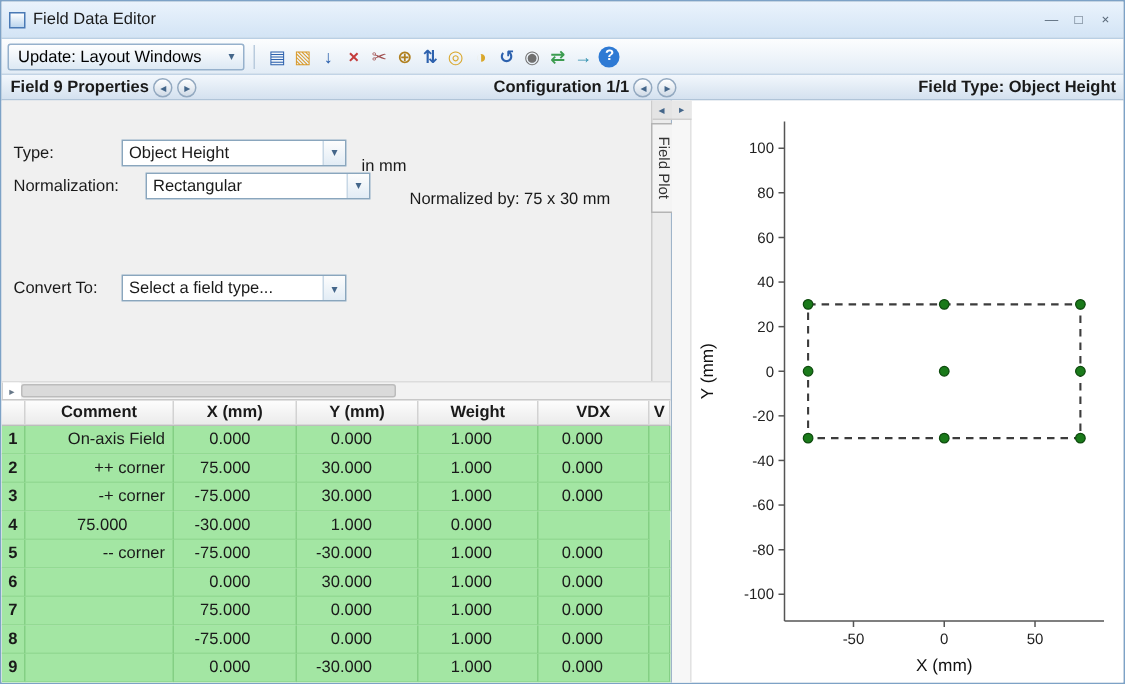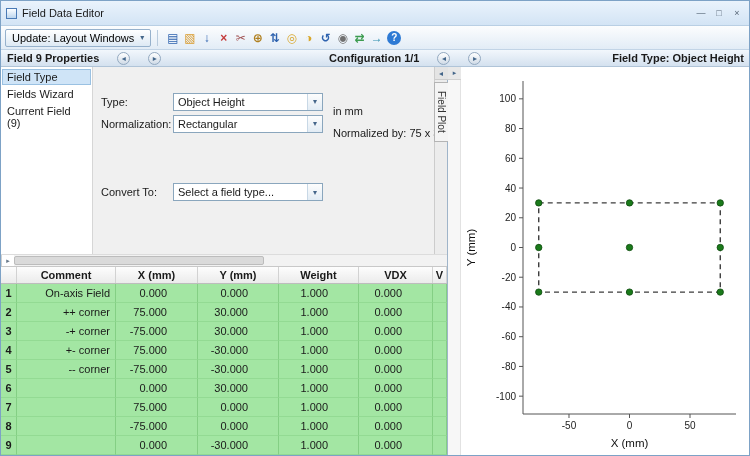--- a/index.html
+++ b/index.html
@@ -6,28 +6,28 @@
   html,body { width:750px; height:456px; }
   body { font-family:"Liberation Sans","DejaVu Sans",sans-serif; font-size:11px; color:#1a1a1a; background:#fff; }
   .window { position:relative; width:750px; height:456px; border:1px solid #7da2c6; background:#f0f0f0; overflow:hidden; }
 
   .titlebar { height:18px; background:linear-gradient(#eaf3fc,#d3e4f5); border-bottom:1px solid #b9cfe4; display:flex; align-items:center; padding:12px 3px; }
   .app-icon { width:11px; height:11px; border:1px solid #4a7ab5; background:linear-gradient(#fdfeff,#bcd6ee); margin:0 5px 0 2px; }
   .title-text { flex:1; font-size:11px; }
   .win-ctl { width:18px; height:14px; display:inline-flex; align-items:center; justify-content:center; color:#5a6a7a; font-size:9px; line-height:1; }
 
   .toolbar { height:24px; background:linear-gradient(#fcfdfe,#e2ecf6); border-bottom:1px solid #c2d4e6; display:flex; align-items:center; padding:0 4px; gap:2px; }
-  .update-btn { height:18px; display:inline-flex; align-items:center; gap:6px; padding:0 6px; border:1px solid #96b1cc; border-radius:2px; background:linear-gradient(#ffffff,#dde9f4); font-size:11px; }
+  .update-btn { height:18px; display:inline-flex; align-items:center; gap:18px; padding:0 6px; border:1px solid #96b1cc; border-radius:2px; background:linear-gradient(#ffffff,#dde9f4); font-size:11px; }
   .caret { font-size:8px; color:#44668a; }
   .sep { width:1px; height:16px; background:#b9cbdd; margin:0 4px; }
   .tb-icon { width:17px; height:18px; display:inline-flex; align-items:center; justify-content:center; font-size:12px; font-weight:bold; }
   .tb-icon.round { width:14px; height:14px; border-radius:50%; font-size:10px; margin:0 2px; }
 
   .section-header { position:relative; height:17px; background:linear-gradient(#f2f7fc,#d4e1ef); border-bottom:1px solid #b0c4d8; font-weight:bold; }
-  .hdr-group { position:absolute; top:0; height:16px; display:flex; align-items:center; gap:18px; }
+  .hdr-group { position:absolute; top:0; height:16px; display:flex; align-items:center; gap:3px; }
   .nav-circle { width:13px; height:13px; border-radius:50%; border:1px solid #93a9c0; background:linear-gradient(#ffffff,#d0dbe7); color:#44668a; font-size:8px; font-weight:normal; display:inline-flex; align-items:center; justify-content:center; }
 
   .main { display:flex; height:395px; }
   .left { width:447px; display:flex; flex-direction:column; border-right:1px solid #9fb4c9; background:#fff; }
 
   .props { position:relative; height:187px; background:#f0f0f0; display:flex; }
   .nav { width:92px; background:#fff; border-right:1px solid #d6d6d6; padding-top:1px; }
   .nav-item { padding:1px 4px; margin:1px 1px; border:1px solid transparent; }
   .nav-item.selected { background:#cfe4f7; border:1px solid #9ac1e2; }
   .form { position:relative; flex:1; }
@@ -115,36 +115,31 @@
     <div class="hdr-group" style="right:5px;">
       <span>Field Type: Object Height</span>
     </div>
   </div>
 
   <div class="main">
 
     <div class="left">
 
       <div class="props">
-        <div class="nav">
-          <div class="nav-item selected">Field Type</div>
-          <div class="nav-item">Fields Wizard</div>
-          <div class="nav-item">Current Field (9)</div>
-        </div>
 
         <div class="form">
           <div class="form-row" style="top:19px;">
             <span class="f-label">Type:</span>
             <div class="combo">
               <span class="txt">Object Height</span>
               <span class="arrow-box caret">▾</span>
             </div>
             <span class="f-note">in mm</span>
           </div>
-          <div class="form-row" style="top:41px;">
+          <div class="form-row" style="top:41px;gap:16px;">
             <span class="f-label">Normalization:</span>
             <div class="combo">
               <span class="txt">Rectangular</span>
               <span class="arrow-box caret">▾</span>
             </div>
             <span class="f-note">Normalized by: 75 x 30 mm</span>
           </div>
           <div class="form-row" style="top:97px;margin-top:19px;">
             <span class="f-label">Convert To:</span>
             <div class="combo">
@@ -199,21 +194,20 @@
               <div class="t-cell rn">3</div>
               <div class="t-cell comment">-+ corner</div>
               <div class="t-cell num">-75.000</div>
               <div class="t-cell num">30.000</div>
               <div class="t-cell num">1.000</div>
               <div class="t-cell num">0.000</div>
               <div class="t-cell last"></div>
             </div>
             <div class="t-row">
               <div class="t-cell rn">4</div>
-              <div class="t-cell comment">+- corner</div>
               <div class="t-cell num">75.000</div>
               <div class="t-cell num">-30.000</div>
               <div class="t-cell num">1.000</div>
               <div class="t-cell num">0.000</div>
               <div class="t-cell last"></div>
             </div>
             <div class="t-row">
               <div class="t-cell rn">5</div>
               <div class="t-cell comment">-- corner</div>
               <div class="t-cell num">-75.000</div>

